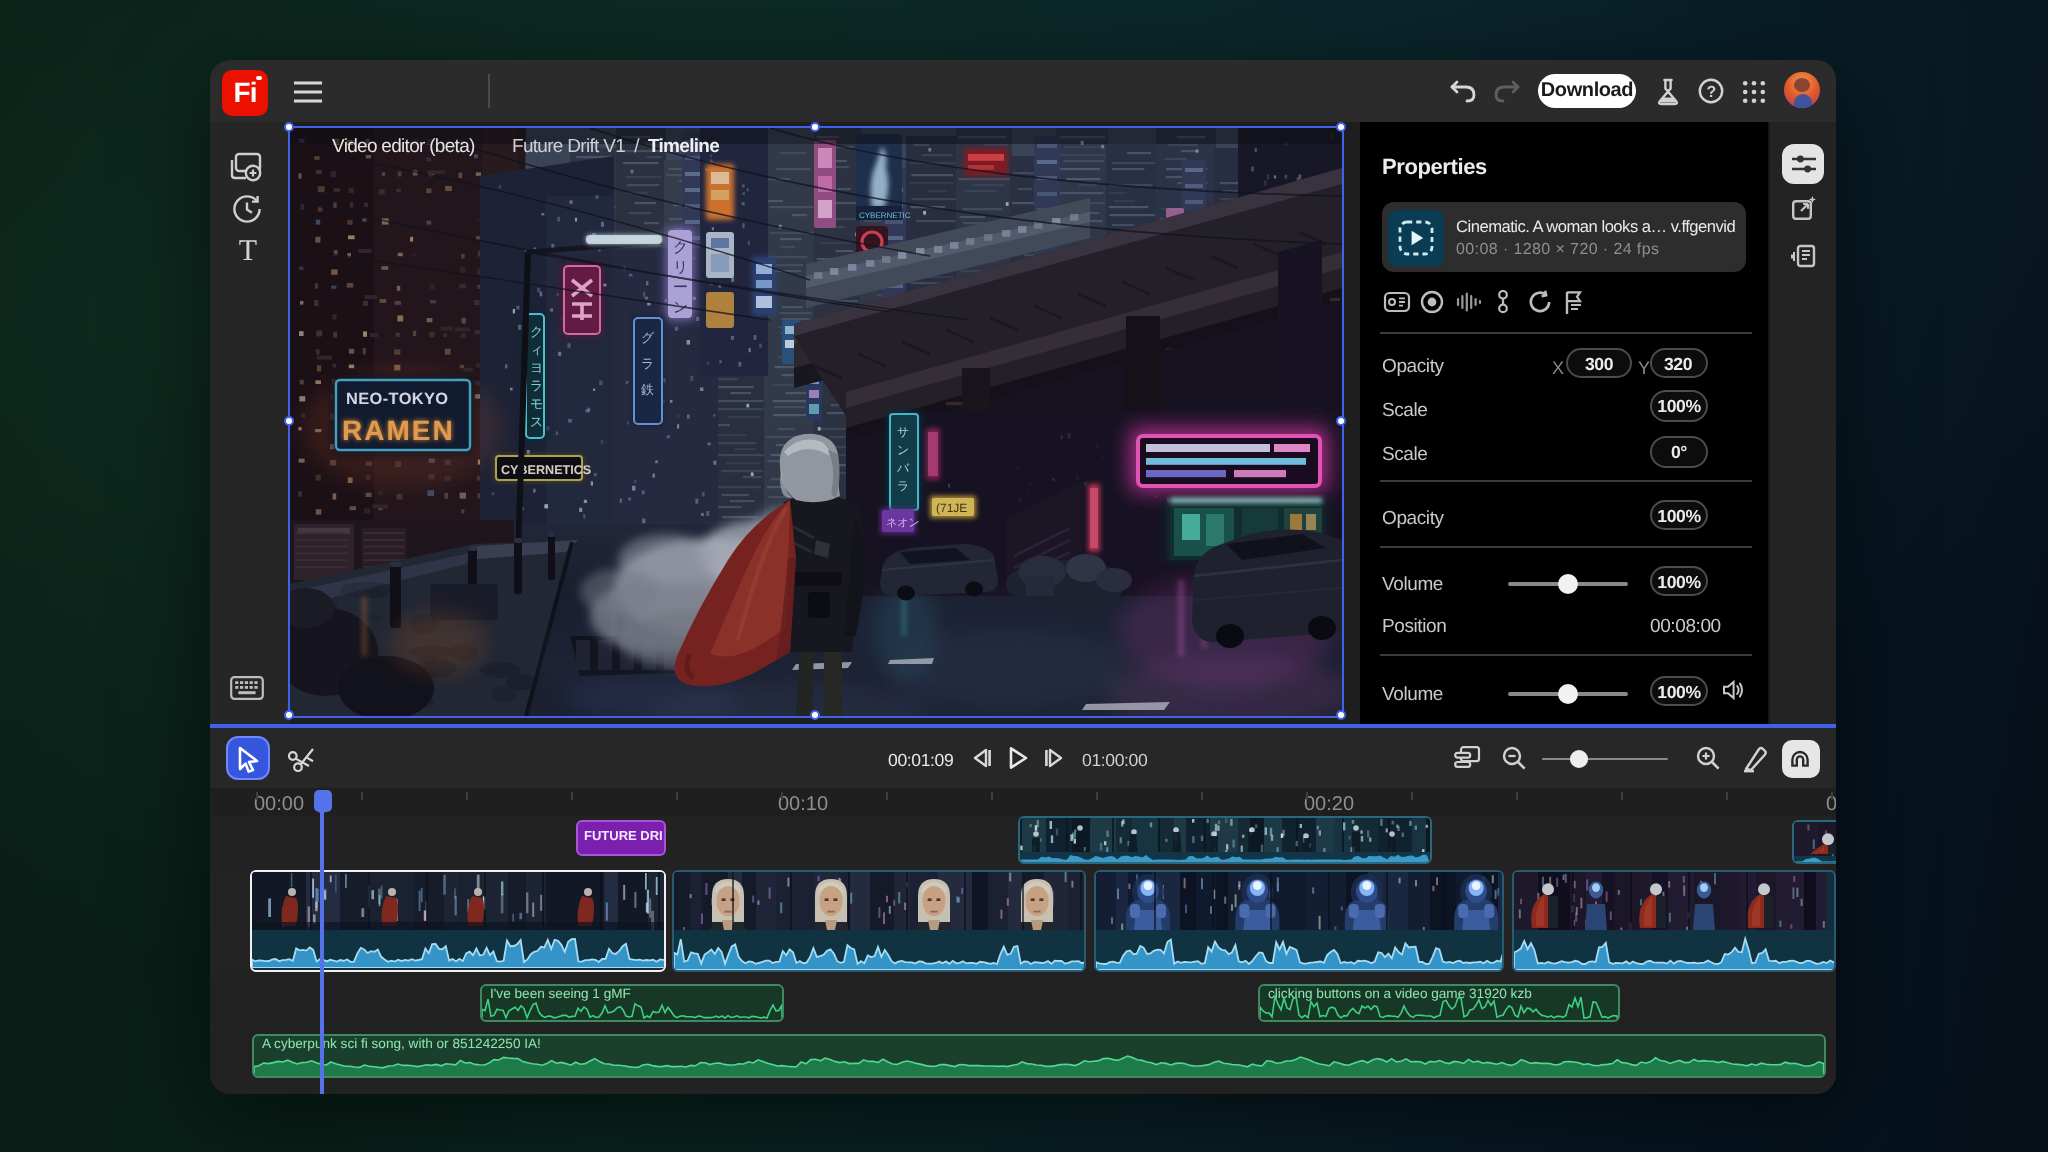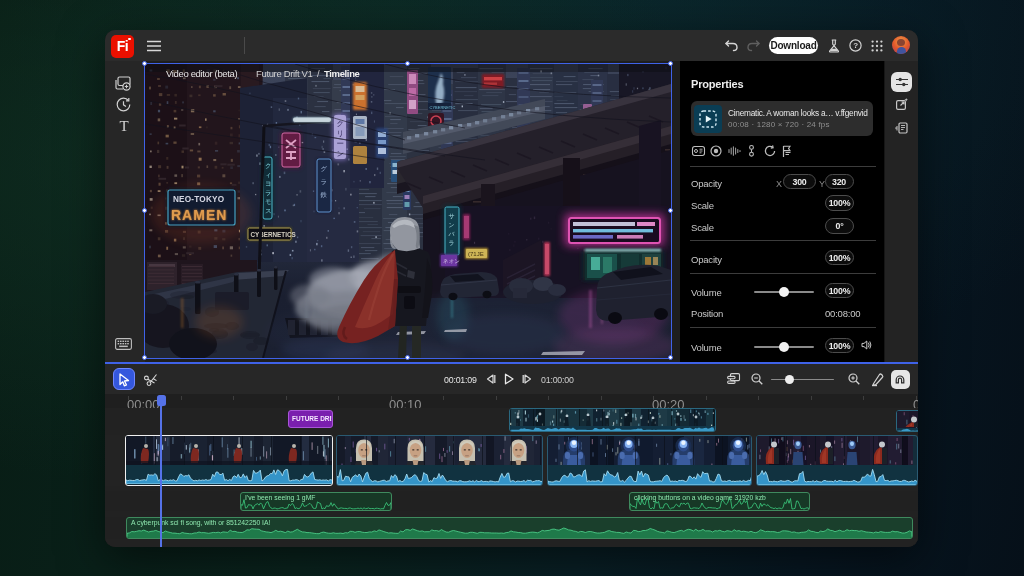--- a/index.html
+++ b/index.html
@@ -45,21 +45,21 @@
 .pdiv { position:absolute; left:10px; width:186px; height:1px; background:#3c3c3c; }
 .slider { position:absolute; height:2px; background:#8a8a8a; border-radius:1px;}
 .knob { position:absolute; width:10px; height:10px; background:#f2f2f2; border-radius:50%; top:-4px;}
 .railbtn { position:absolute; left:6px; width:21px; height:20px; border-radius:6px;}
 .railbtn.on { background:#e4e4e4; }
 
 #tl { position:absolute; left:0; top:332px; width:100%; height:185px; background:#1f1f1f; border-top:2px solid #3f62e8;}
 #tltoolbar { position:absolute; left:0; top:0; width:100%; height:30px; background:#272727;}
 #seltool { position:absolute; left:7.5px; top:4px; width:22px; height:22px; background:#3457dd; border:1.5px solid #6f87ff; border-radius:6px;}
 .ttext { position:absolute; top:11px; color:#e8e8e8; font-size:8.8px; letter-spacing:-0.2px; }
-#ruler { position:absolute; left:0; top:30px; width:100%; height:14px; background:#1f1f1f; color:#8f8f8f; font-size:13px;text-align:right;} #ruler::after{content:''; position:absolute; left:23px; top:2px; width:790px; height:4px; background:repeating-linear-gradient(90deg,#3e3e3e 0 1px,transparent 1px 52.5px);}
+#ruler { position:absolute; left:0; top:30px; width:100%; height:14px; background:#1f1f1f; color:#8f8f8f; font-size:10px;text-align:right;} #ruler::after{content:''; position:absolute; left:23px; top:2px; width:790px; height:4px; background:repeating-linear-gradient(90deg,#3e3e3e 0 1px,transparent 1px 52.5px);}
 .rlab { position:absolute; top:3px; }
 #tracks { position:absolute; left:0; top:44px; width:100%; height:141px; background:#222222; }
 .trackbg { position:absolute; left:0; width:100%; background:#232323;}
 .clip { position:absolute; border-radius:3px; overflow:hidden; }
 #playhead { position:absolute; left:55.2px; top:32px; width:1.6px; height:153px; background:#5572e8; z-index:30;}
 #phtop { position:absolute; left:52px; top:31px; width:8.5px; height:11px; background:#5572e8; border-radius:2.5px; z-index:31; }
 #phtop::after { content:''; position:absolute; left:1.2px; top:8.5px; border-left:3px solid transparent; border-right:3px solid transparent; border-top:4.5px solid #5572e8;}
 .gclip { position:absolute; background:#173826; border:1px solid #3f8a5e; border-radius:3px; overflow:hidden;}
 .glab { position:absolute; left:4px; top:1.5px; color:#8ee6ae; font-size:6.8px; white-space:nowrap;}
 </style>

